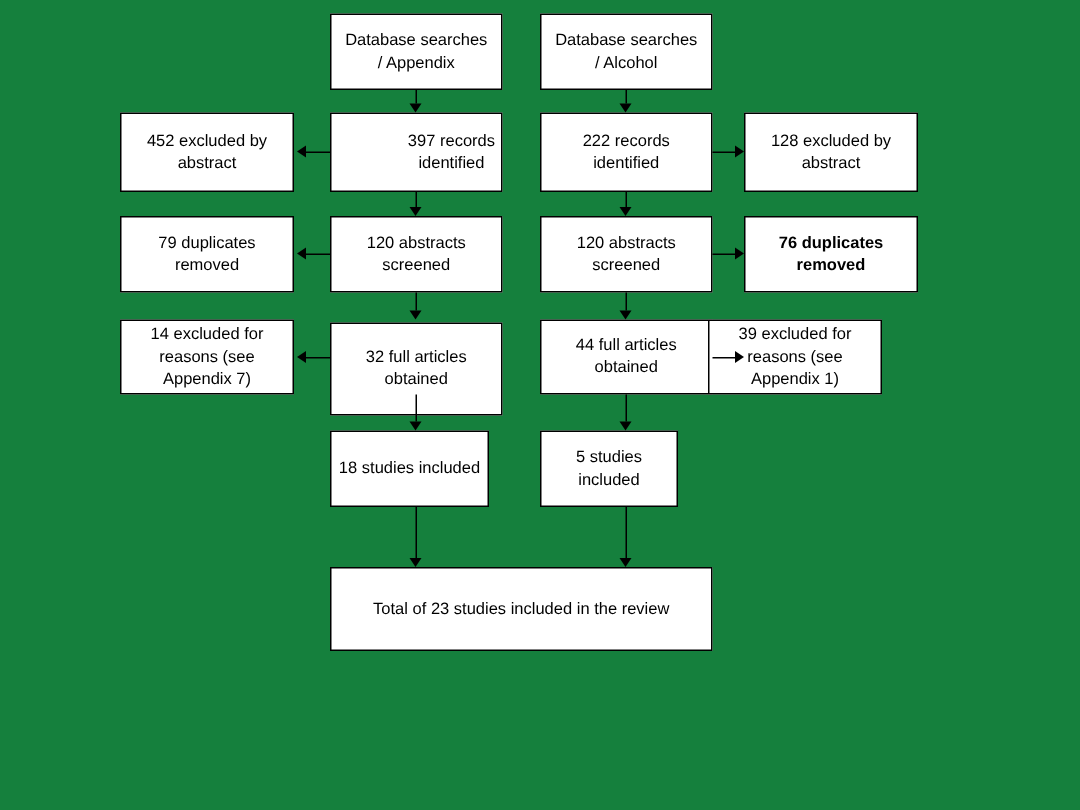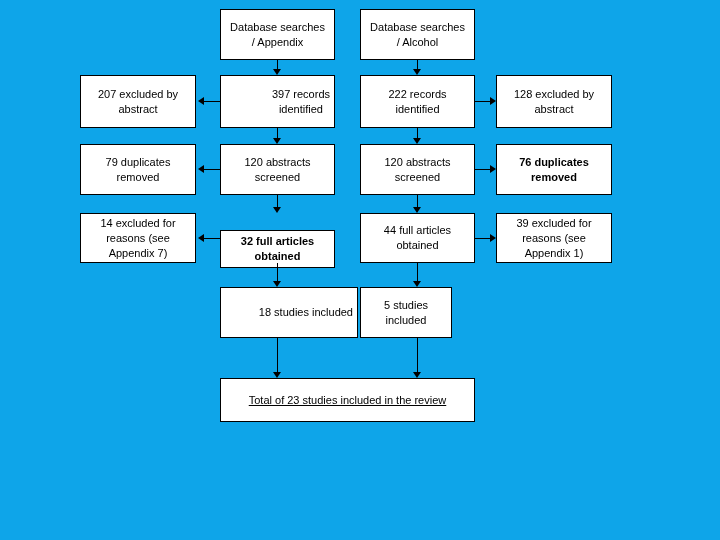--- a/index.html
+++ b/index.html
@@ -4,21 +4,21 @@
 <style>
   html, body {
     margin: 0;
     padding: 0;
     background: #ffffff;
   }
   #canvas {
     position: relative;
     width: 720px;
     height: 540px;
-    background: #0ea5e9;
+    background: #15803d;
     font-family: "Liberation Sans", sans-serif;
     overflow: hidden;
   }
   .node {
     position: absolute;
     box-sizing: border-box;
     border: 1px solid #000000;
     background: #ffffff;
     display: flex;
     align-items: center;
@@ -71,21 +71,21 @@
 
   <div class="node" style="left:360px; top:9px; width:115px; height:51px;">
     <div>
       <span>Database searches</span>
       <span>/ Alcohol</span>
     </div>
   </div>
 
   <div class="node" style="left:80px; top:75px; width:116px; height:53px;">
     <div>
-      <span>207 excluded by</span>
+      <span>452 excluded by</span>
       <span>abstract</span>
     </div>
   </div>
 
   <div class="node" style="left:220px; top:75px; width:115px; height:53px;justify-content:flex-end;">
     <div>
       <span>397 records</span>
       <span>identified</span>
     </div>
   </div>
@@ -133,55 +133,55 @@
   </div>
 
   <div class="node" style="left:80px; top:213px; width:116px; height:50px;">
     <div>
       <span>14 excluded for</span>
       <span>reasons (see</span>
       <span>Appendix 7)</span>
     </div>
   </div>
 
-  <div class="node" style="left:220px; top:230px; width:115px; height:38px;font-weight:bold;">
+  <div class="node" style="left:220px; top:215px; width:115px; height:62px;">
     <div>
       <span>32 full articles</span>
       <span>obtained</span>
     </div>
   </div>
 
   <div class="node" style="left:360px; top:213px; width:115px; height:50px;">
     <div>
       <span>44 full articles</span>
       <span>obtained</span>
     </div>
   </div>
 
-  <div class="node" style="left:496px; top:213px; width:116px; height:50px;">
+  <div class="node" style="left:472px; top:213px; width:116px; height:50px;">
     <div>
       <span>39 excluded for</span>
       <span>reasons (see</span>
       <span>Appendix 1)</span>
     </div>
   </div>
 
-  <div class="node" style="left:220px; top:287px; width:138px; height:51px;justify-content:flex-end;">
+  <div class="node" style="left:220px; top:287px; width:106px; height:51px;">
     <div>
       <span>18 studies included</span>
     </div>
   </div>
 
   <div class="node" style="left:360px; top:287px; width:92px; height:51px;">
     <div>
       <span>5 studies included</span>
     </div>
   </div>
 
-  <div class="node" style="left:220px; top:378px; width:255px; height:44px;text-decoration:underline;">
+  <div class="node" style="left:220px; top:378px; width:255px; height:56px;">
     <div>
       <span>Total of 23 studies included in the review</span>
     </div>
   </div>
 
   <div class="conn conn-v" style="left:277px; top:60px; height:9px;"></div>
   <div class="arrowhead arrow-down" style="left:273px; top:69px;"></div>
 
   <div class="conn conn-v" style="left:277px; top:128px; height:10px;"></div>
   <div class="arrowhead arrow-down" style="left:273px; top:138px;"></div>

